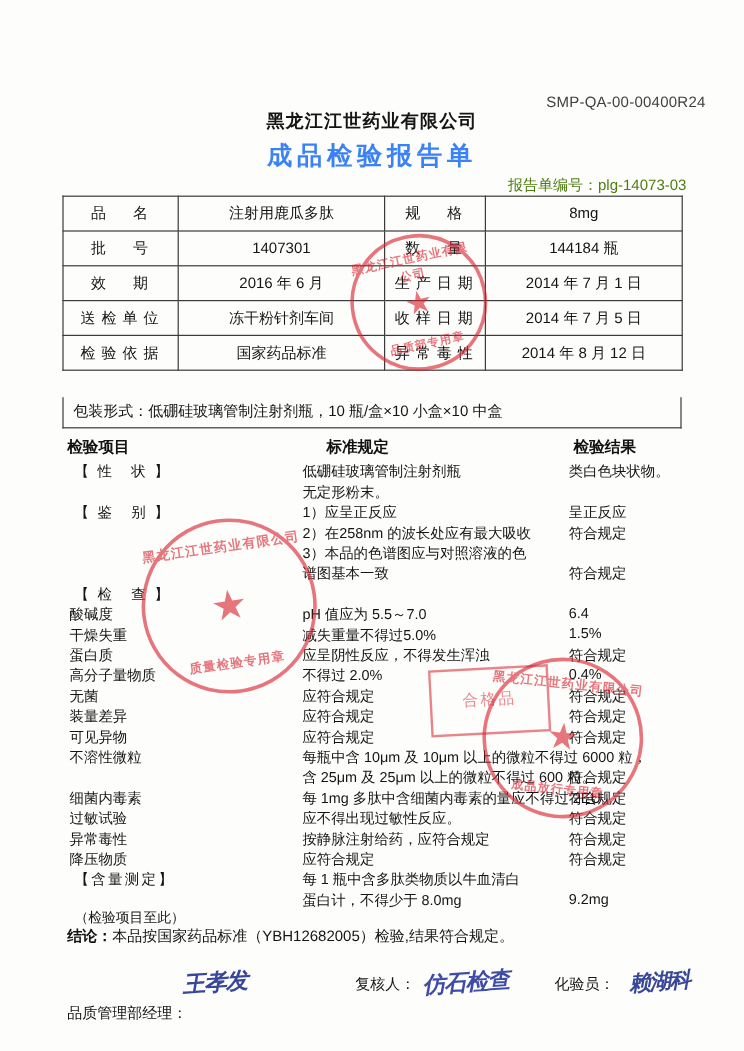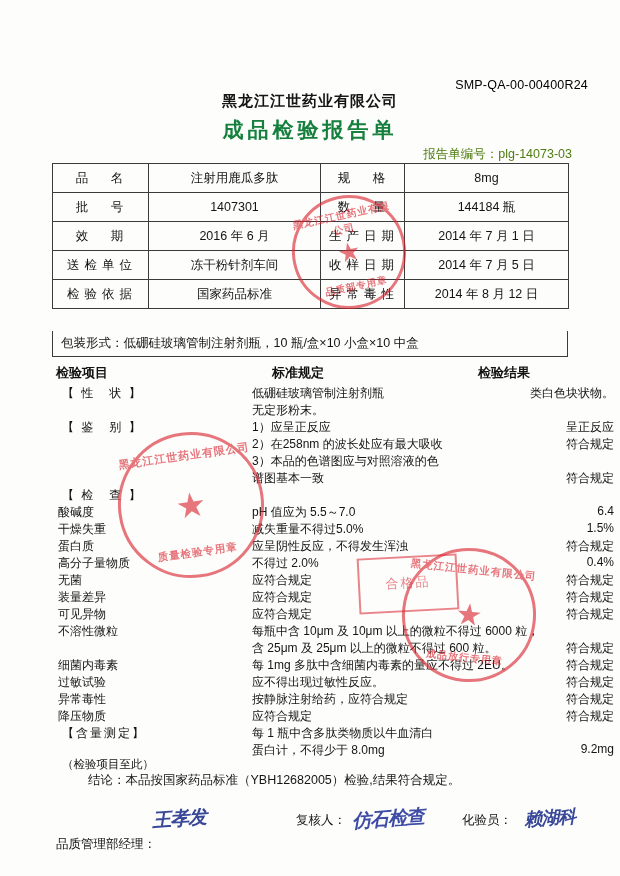--- a/index.html
+++ b/index.html
@@ -17,21 +17,21 @@
     background: #fdfdfb;
     overflow: hidden;
     color: #141414;
   }
   .doc-code {
     position: absolute;
     top: 78px;
     right: 32px;
     font-size: 12.5px;
     letter-spacing: 0.2px;
-    color: #000000;
+    color: #404040;
   }
   .company {
     position: absolute;
     top: 92px;
     left: 0;
     width: 620px;
     text-align: center;
     font-size: 15px;
     letter-spacing: 1px;
     font-weight: bold;
@@ -39,21 +39,21 @@
   }
   .title {
     position: absolute;
     top: 116px;
     left: 0;
     width: 620px;
     text-align: center;
     font-size: 21px;
     letter-spacing: 4px;
     font-weight: bold;
-    color: #15803d;
+    color: #3b82f6;
   }
   .report-no {
     position: absolute;
     top: 146px;
     right: 48px;
     font-size: 12.5px;
     color: #4d7c0f;
   }
 
   
@@ -140,39 +140,39 @@
   .c-spec {
     position: absolute;
     left: 252px;
     width: 228px;
     white-space: nowrap;
   }
   .c-res {
     position: absolute;
     left: 468px;
     width: 140px;
-    text-align: right;
+    text-align: left;
     white-space: nowrap;
   }
   .c-res.center { left: 474px; }
 
   .note {
     position: absolute;
     left: 62px;
     font-size: 11.5px;
   }
 
   .conclusion {
     position: absolute;
     top: 772px;
     left: 56px;
     font-size: 12.5px;
     white-space: nowrap;
   }
-  .conclusion b { font-weight: normal; margin-left: 32px; }
+  .conclusion b { font-weight: bold; }
 
   .sign-line {
     position: absolute;
     top: 812px;
     left: 0;
     width: 620px;
     height: 20px;
     font-size: 12.5px;
   }
   .sign-line .s1 { position: absolute; left: 56px; margin-top: 24px; }

